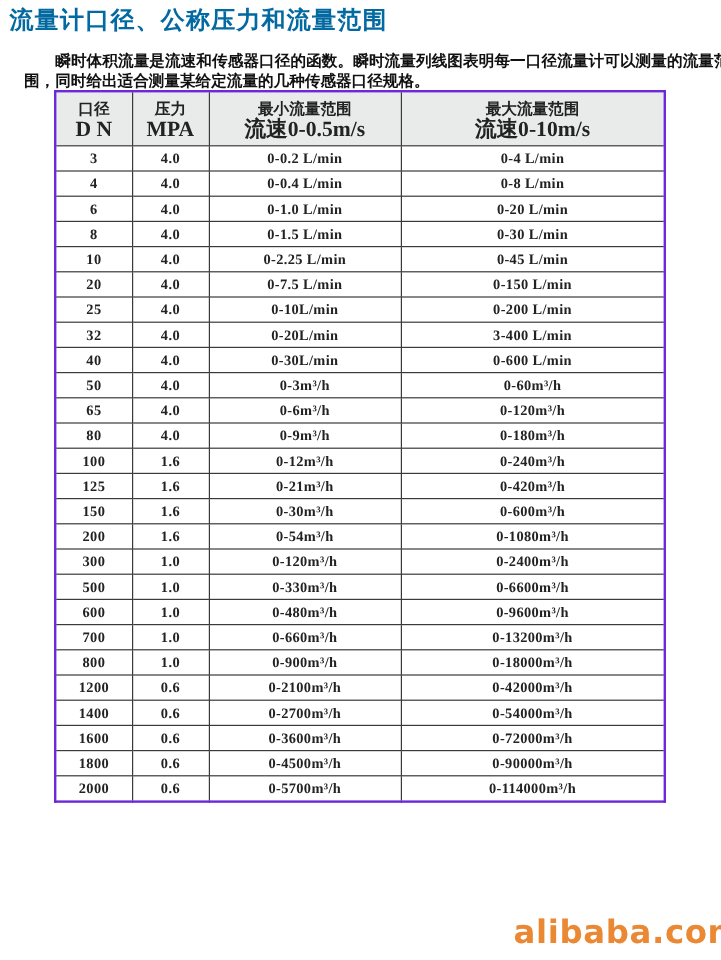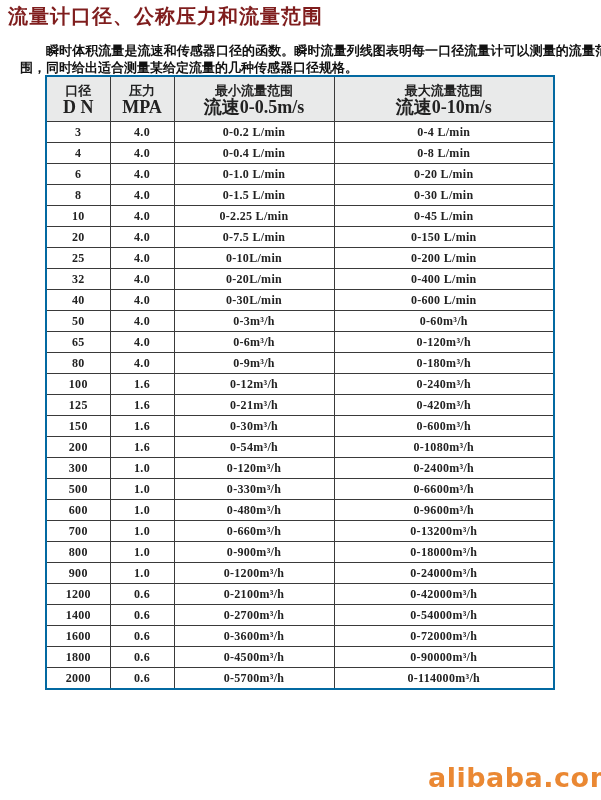--- a/index.html
+++ b/index.html
@@ -13,21 +13,21 @@
     color: #1a1a1a;
   }
   .title {
     margin: 0;
     position: absolute;
     left: 8px;
     top: 3px;
     font-size: 20px;
     font-weight: bold;
     letter-spacing: 1px;
-    color: #7f1d1d;
+    color: #0369a1;
     font-family: "Liberation Serif", "DejaVu Serif", serif;
   }
   .intro {
     margin: 12px;
     position: absolute;
     left: 8px;
     top: 30px;
     width: 588px;
     font-size: 13px;
     font-weight: bold;
@@ -36,21 +36,21 @@
     text-align: justify;
     color: #111111;
   }
   table.flow-table {
     position: absolute;
     left: 45px;
     top: 75px;
     width: 508px;
     border-collapse: collapse;
     table-layout: fixed;
-    border: 2px solid #0369a1;
+    border: 2px solid #6d28d9;
     background: #ffffff;
   }
   .flow-table th, .flow-table td {
     border: 1px solid #3a3a3a;
     text-align: center;
     vertical-align: middle;
     padding: 0;
     font-size: 12px;
     font-weight: bold;
     color: #222222;
@@ -159,21 +159,21 @@
         <tr>
           <td>25</td>
           <td>4.0</td>
           <td>0-10L/min</td>
           <td>0-200 L/min</td>
         </tr>
         <tr>
           <td>32</td>
           <td>4.0</td>
           <td>0-20L/min</td>
-          <td>0-400 L/min</td>
+          <td>3-400 L/min</td>
         </tr>
         <tr>
           <td>40</td>
           <td>4.0</td>
           <td>0-30L/min</td>
           <td>0-600 L/min</td>
         </tr>
         <tr>
           <td>50</td>
           <td>4.0</td>
@@ -240,26 +240,20 @@
           <td>0-660m³/h</td>
           <td>0-13200m³/h</td>
         </tr>
         <tr>
           <td>800</td>
           <td>1.0</td>
           <td>0-900m³/h</td>
           <td>0-18000m³/h</td>
         </tr>
         <tr>
-          <td>900</td>
-          <td>1.0</td>
-          <td>0-1200m³/h</td>
-          <td>0-24000m³/h</td>
-        </tr>
-        <tr>
           <td>1200</td>
           <td>0.6</td>
           <td>0-2100m³/h</td>
           <td>0-42000m³/h</td>
         </tr>
         <tr>
           <td>1400</td>
           <td>0.6</td>
           <td>0-2700m³/h</td>
           <td>0-54000m³/h</td>

